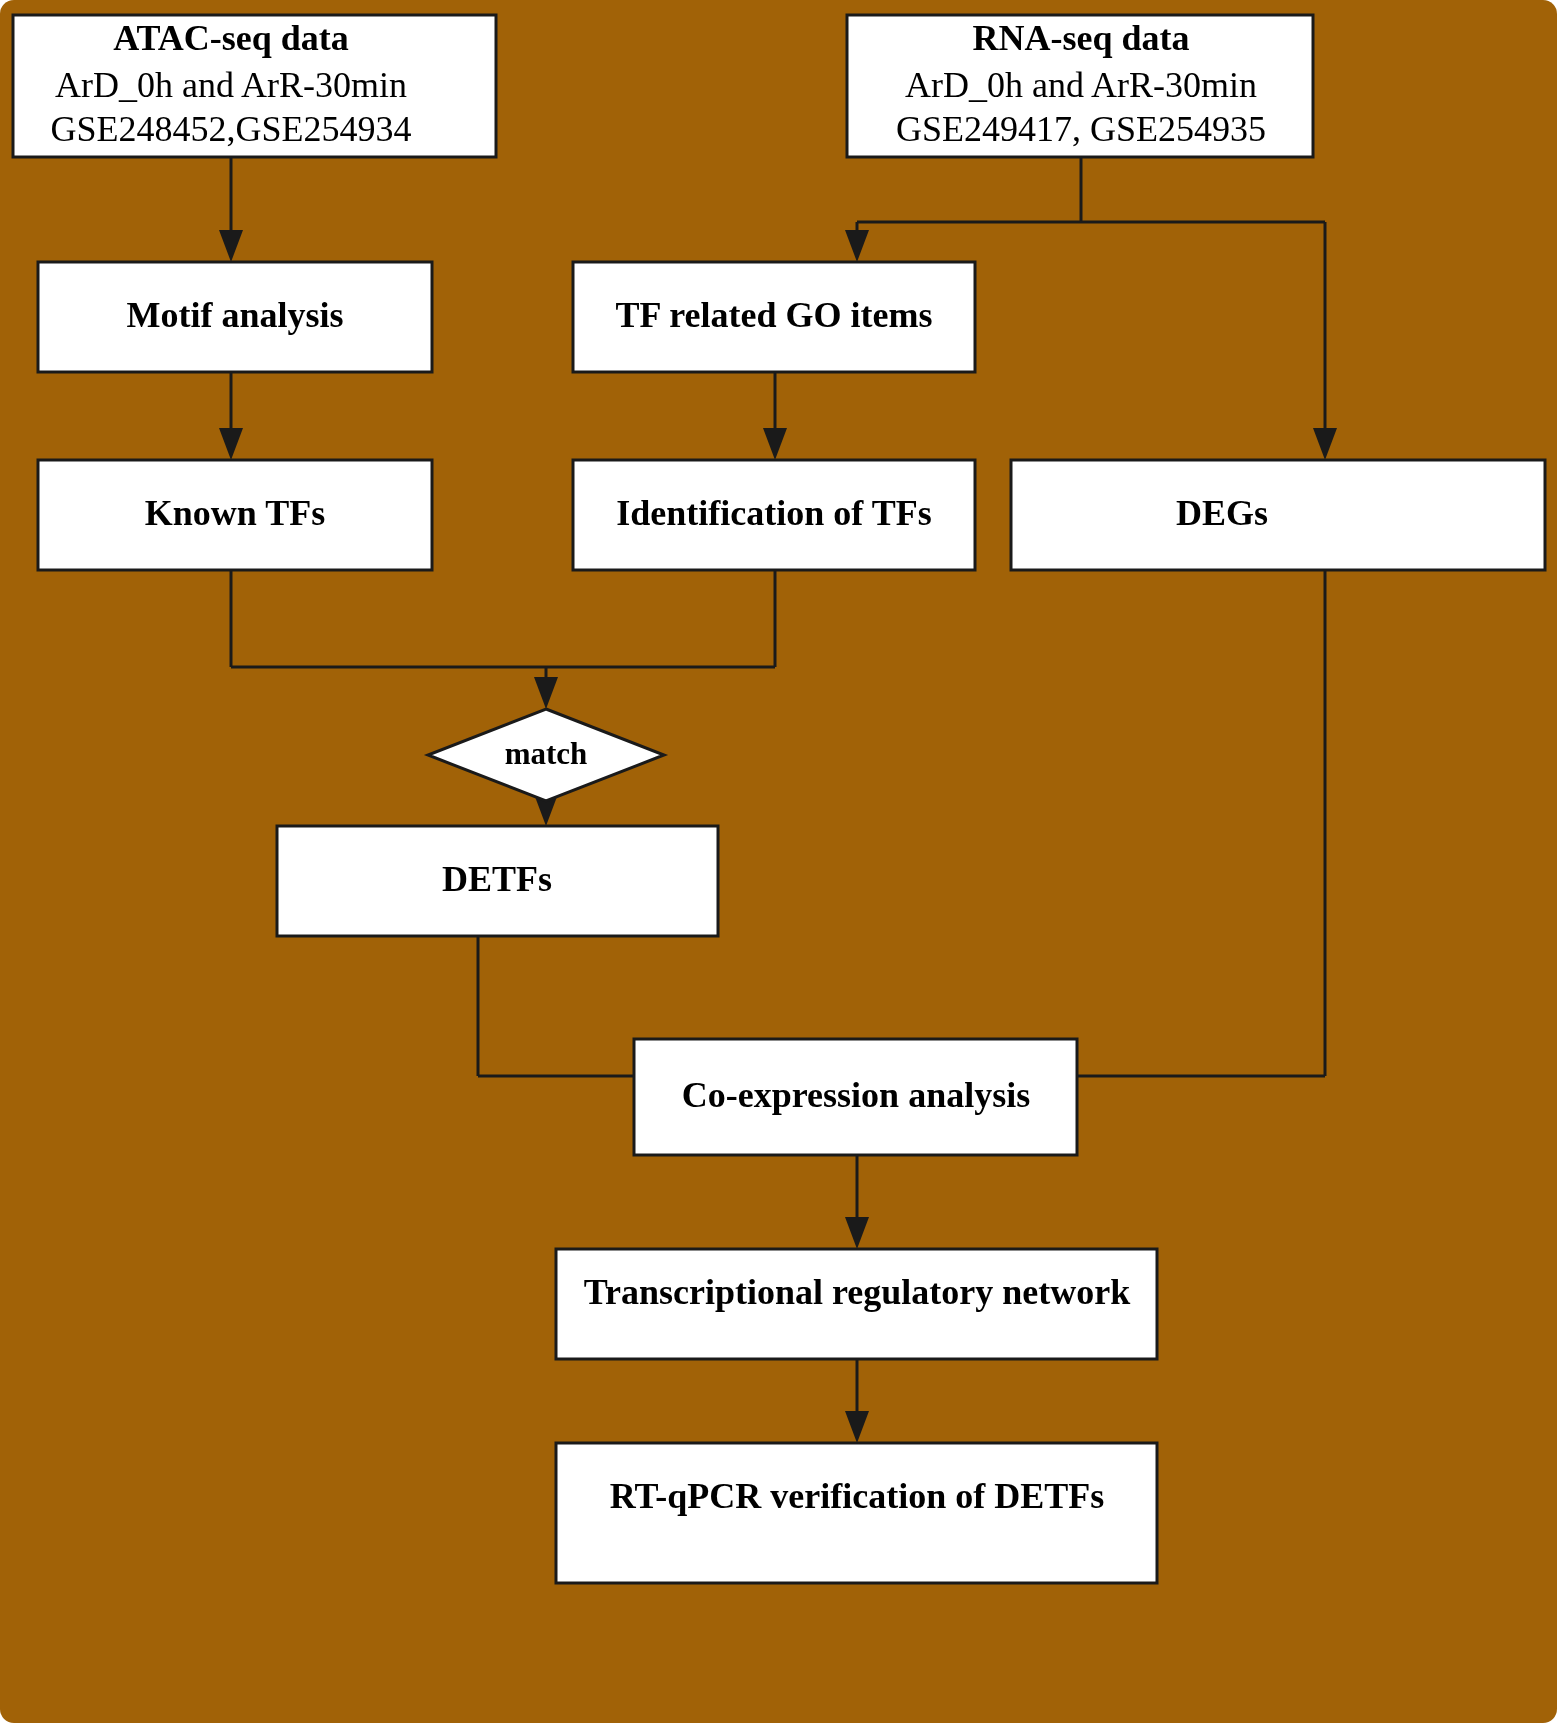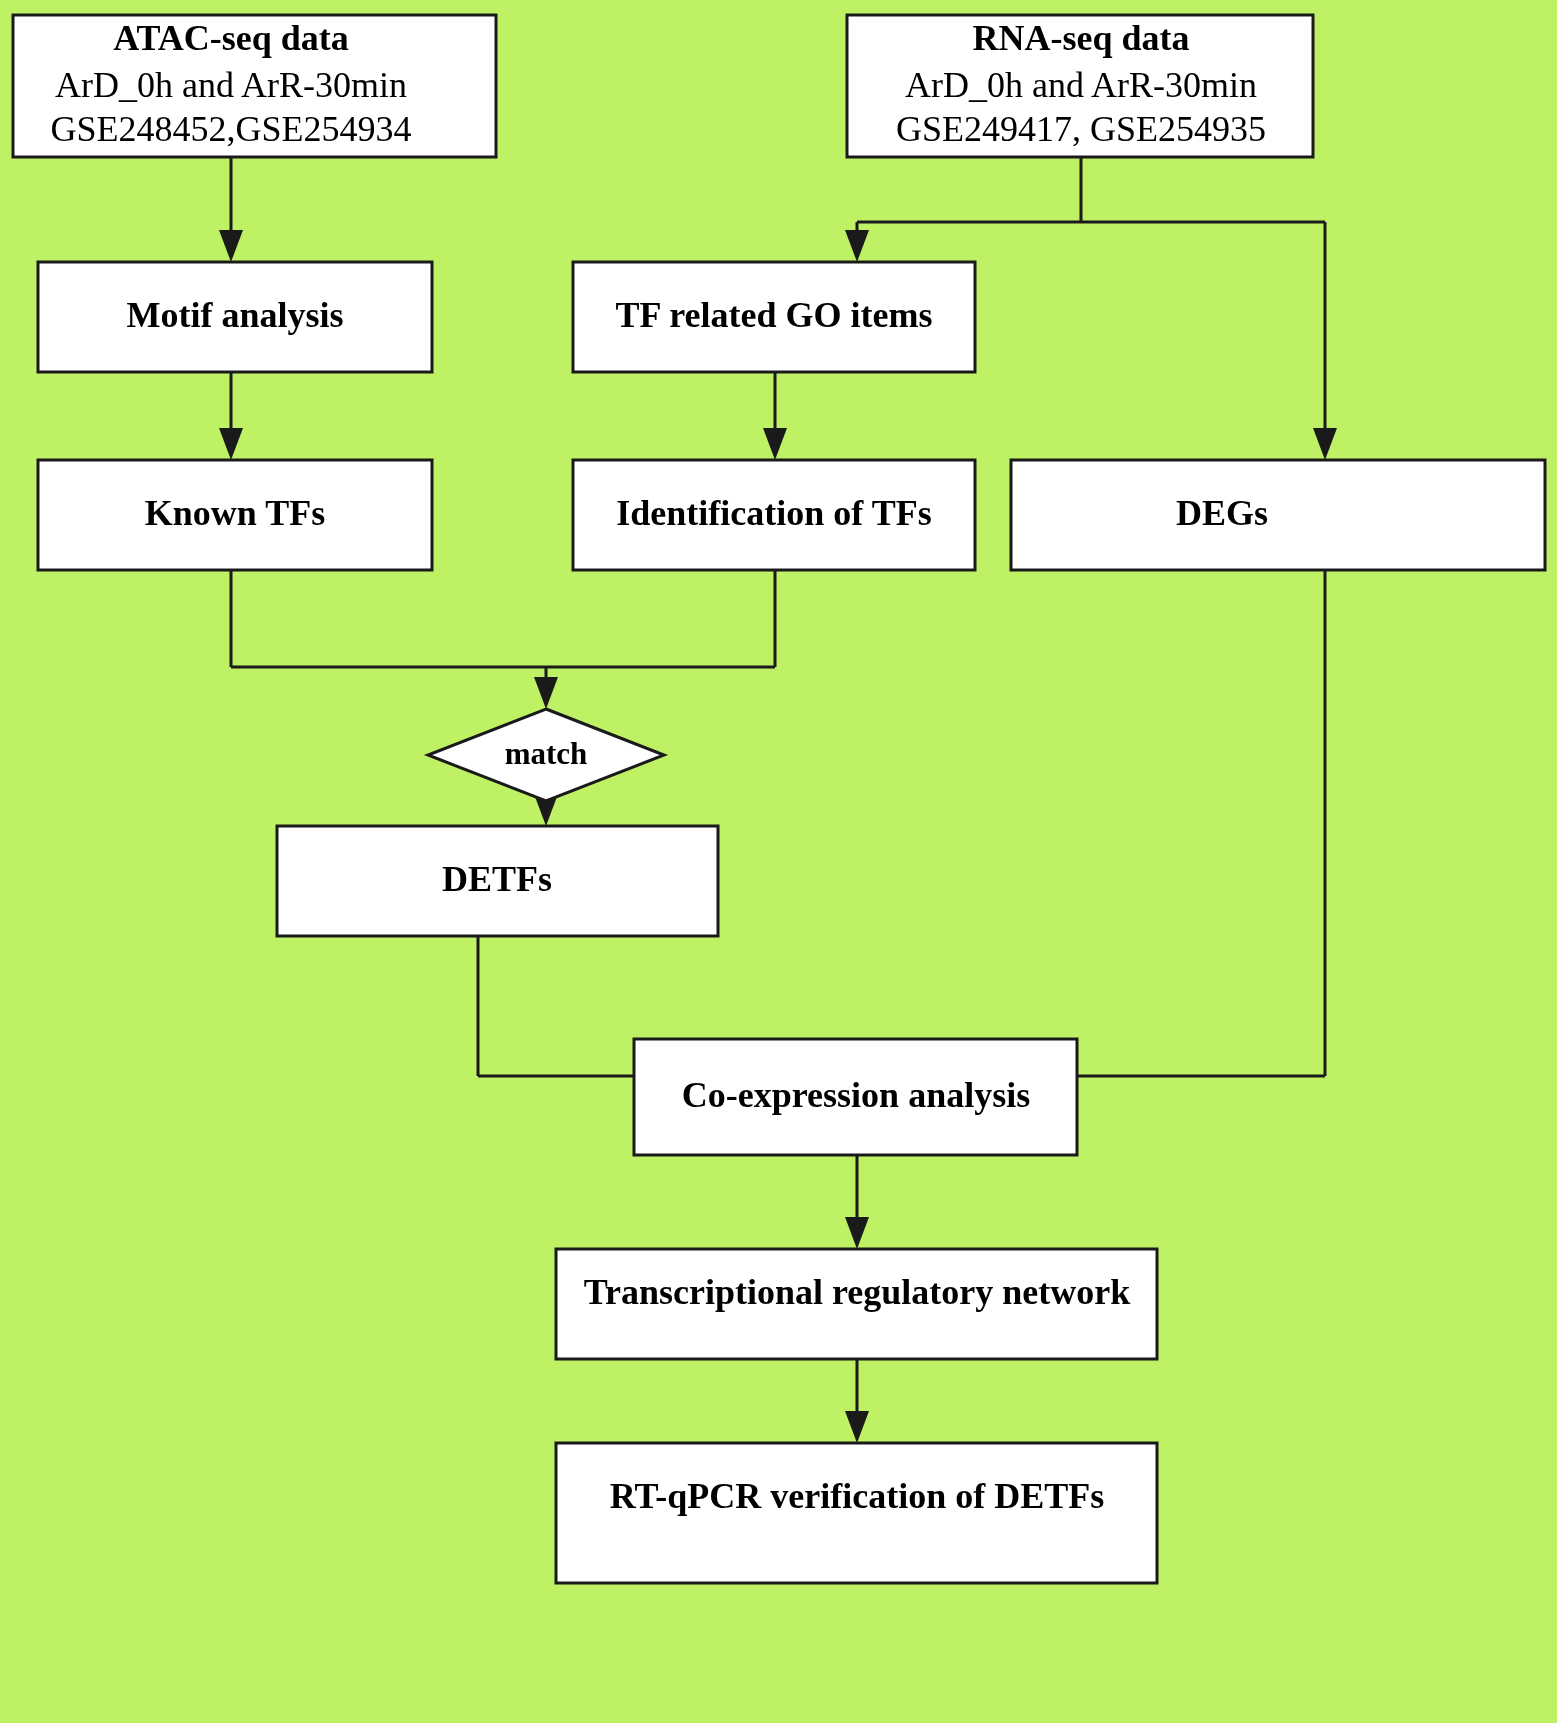--- a/index.html
+++ b/index.html
@@ -8,22 +8,23 @@
     padding: 0;
     background: #ffffff;
   }
   body {
     font-family: "Liberation Serif", "DejaVu Serif", serif;
   }
   #flow-root {
     position: relative;
     width: 1557px;
     height: 1723px;
-    background: #bef264;
+    background: #a16207;
     overflow: hidden;
+    border-radius: 14px;
   }
   #flow-svg {
     position: absolute;
     inset: 0;
     width: 1557px;
     height: 1723px;
     display: block;
   }
   .node-box {
     fill: #ffffff;

